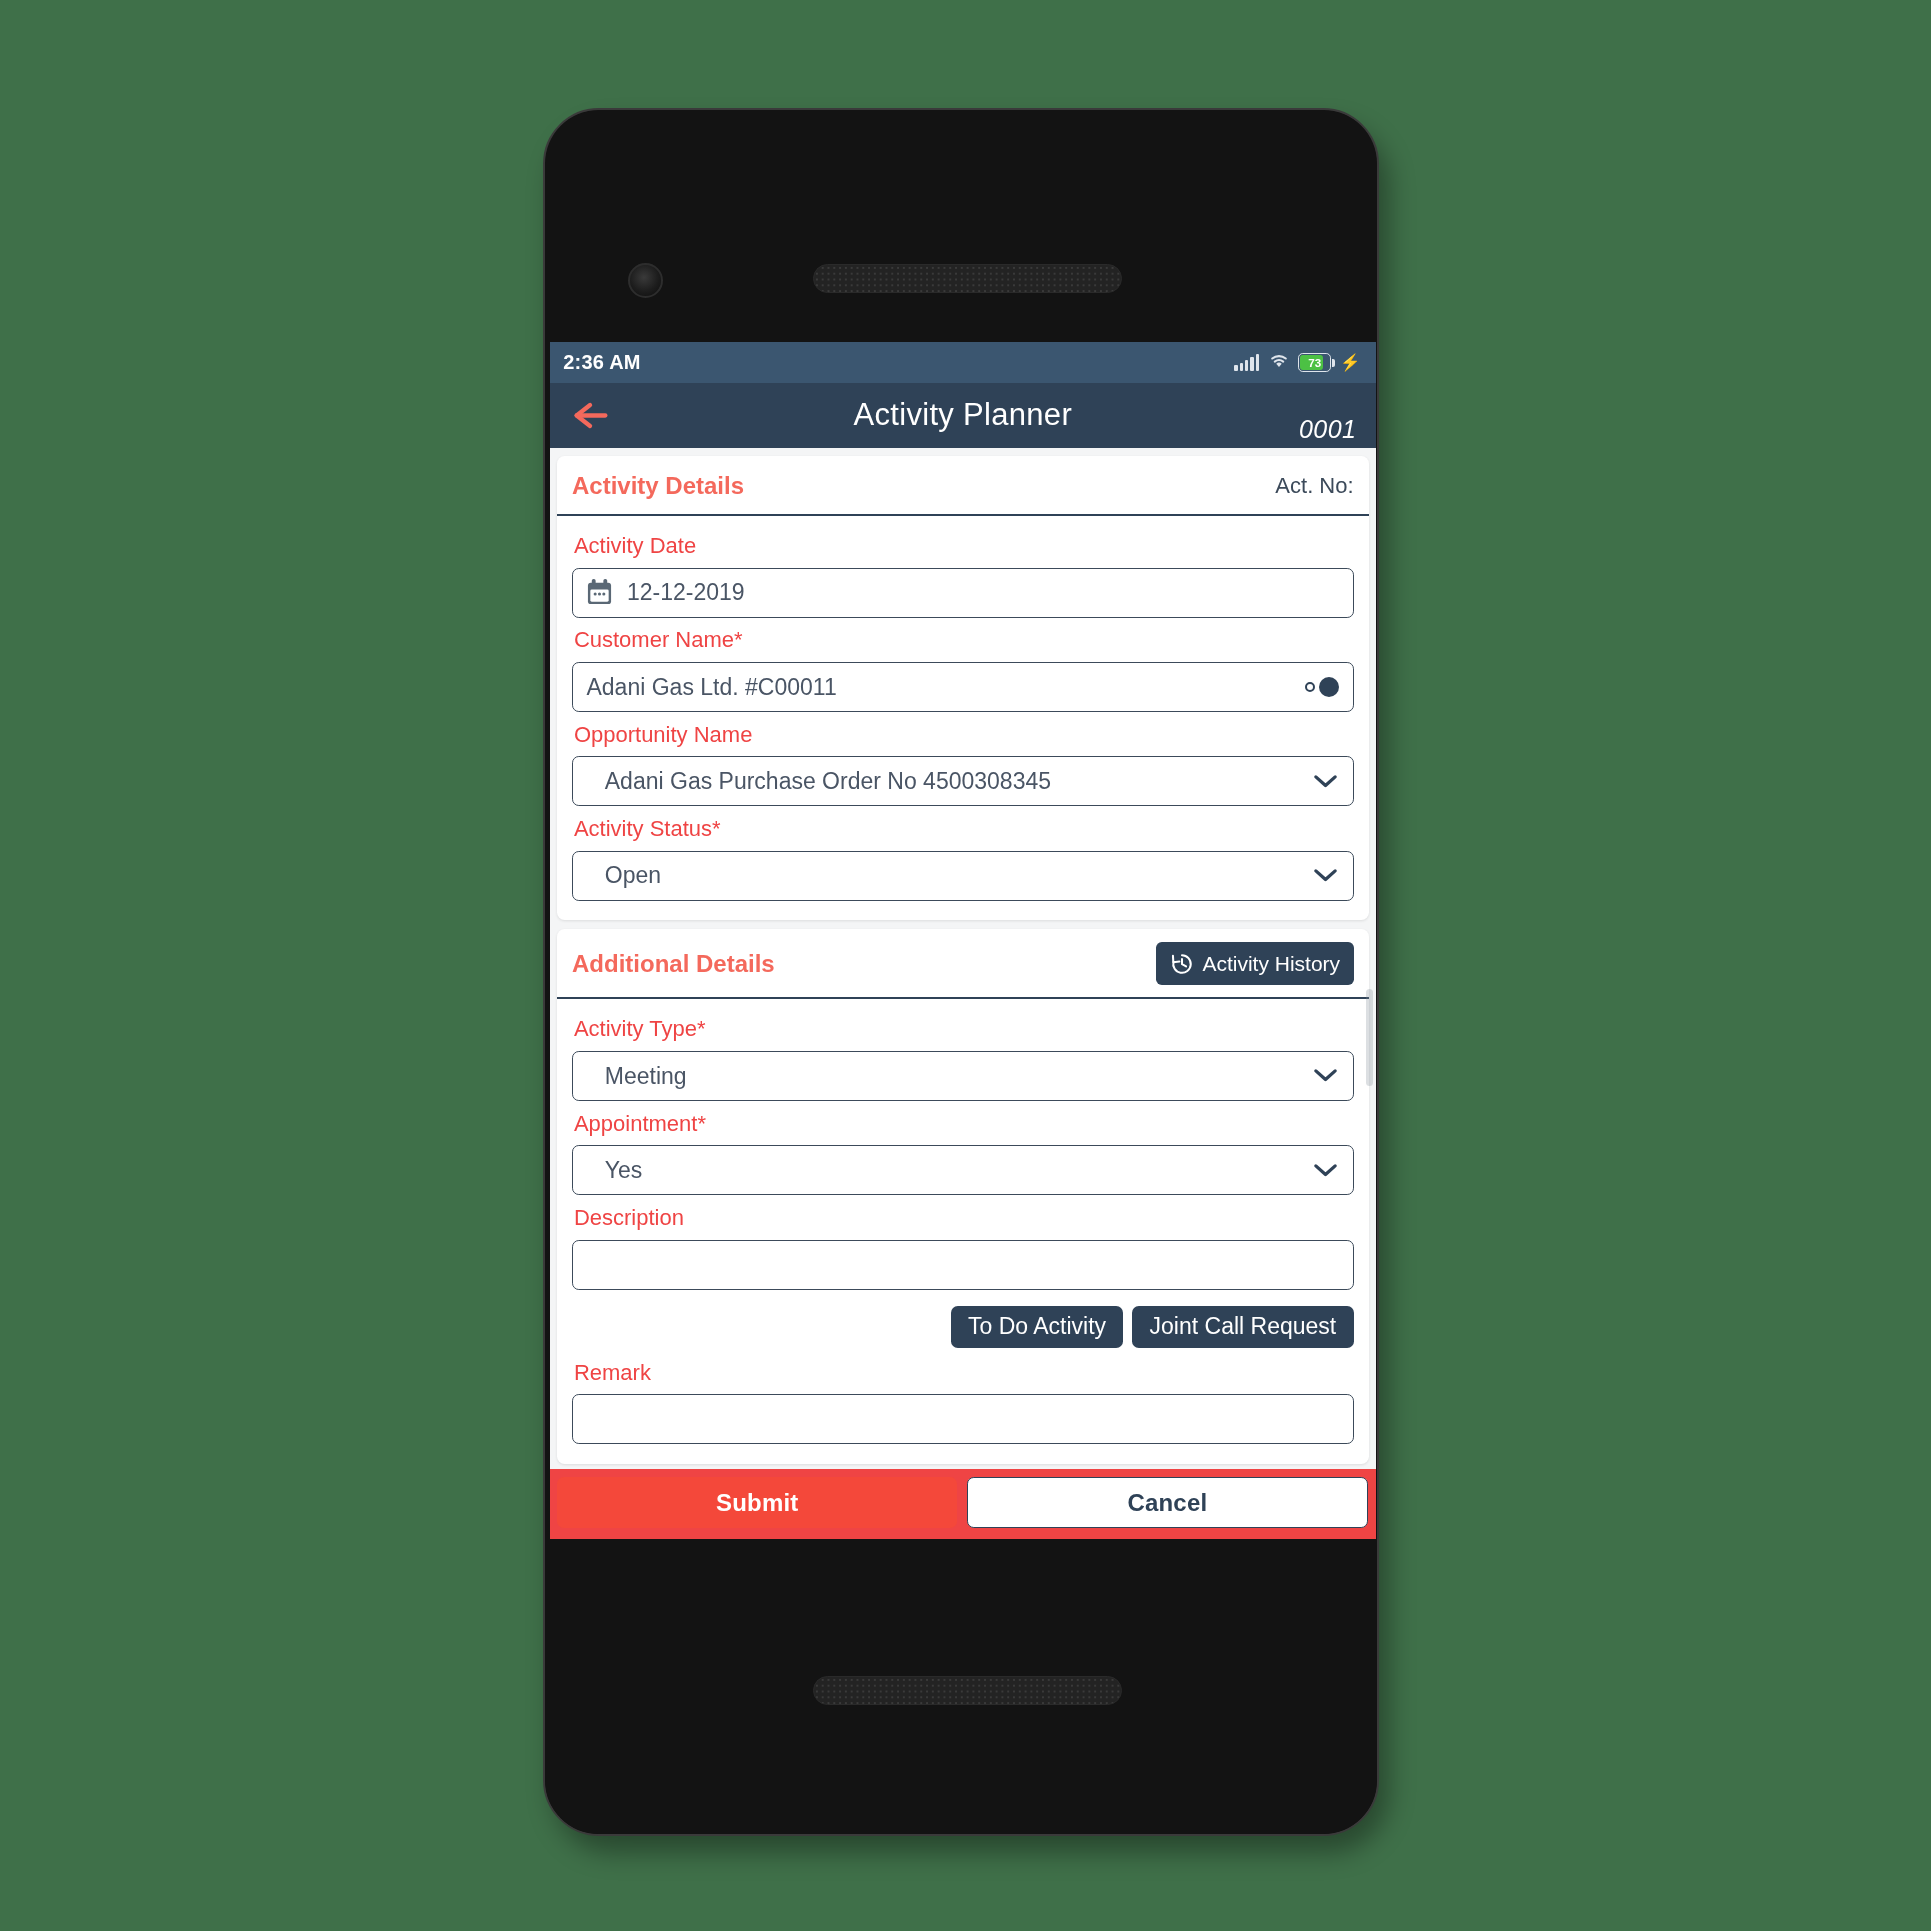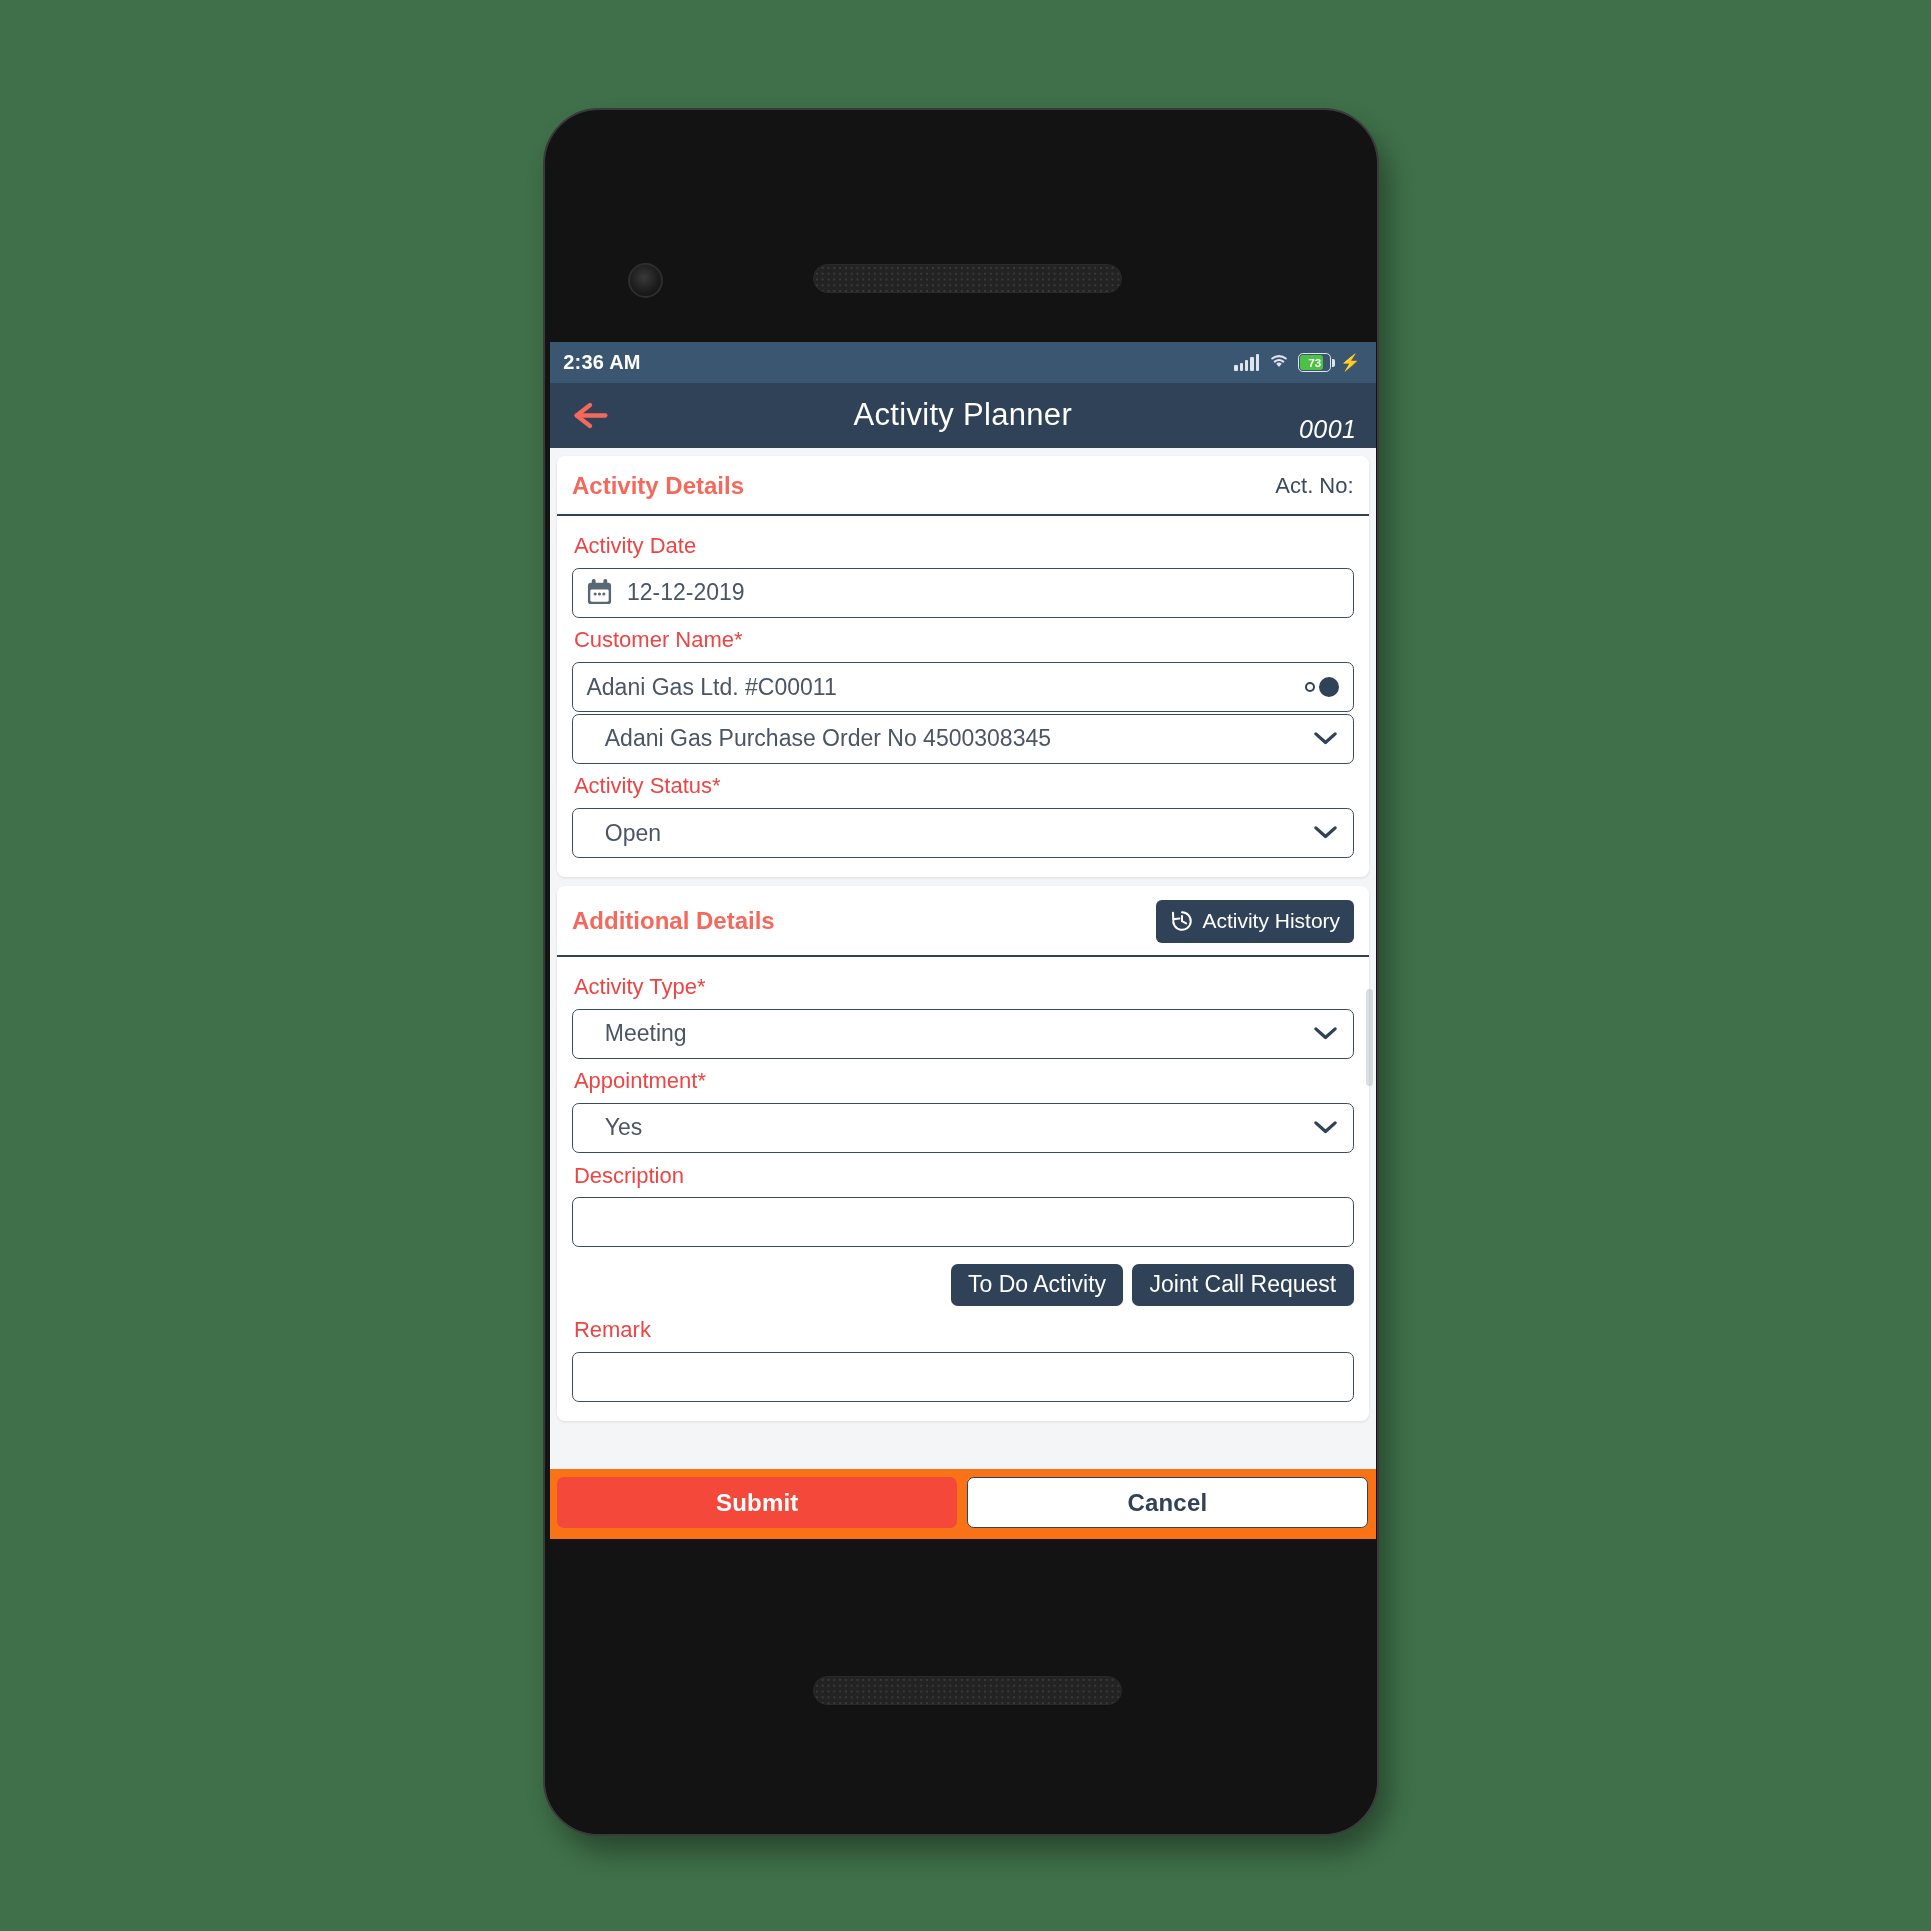--- a/index.html
+++ b/index.html
@@ -353,21 +353,21 @@
     height: 42px;
     font-size: 23px;
     font-family: "Liberation Sans", sans-serif;
     cursor: pointer;
     white-space: nowrap;
   }
 
   
   .screen-footer {
     flex: 0 0 auto;
-    background: #f97316;
+    background: #ef4444;
     padding: 8.7px 7.7px 10.6px 7.7px;
     display: flex;
     gap: 9.7px;
     box-shadow: 0 -1.9px 5.8px rgba(0,0,0,0.07);
   }
   .footer-btn {
     flex: 1 1 0;
     height: 51px;
     border-radius: 6.8px;
     font-size: 24px;
@@ -473,20 +473,21 @@
               <div class="input-box">
                 <span class="input-value">Adani Gas Ltd. #C00011</span>
                 <span class="lookup-icon">
                   <span class="ring"></span>
                     <span class="dot"></span>
                 </span>
               </div>
             </div>
 
             <div class="field">
+              <span class="field-label">Opportunity Name</span>
               <div class="input-box">
                 <span class="input-value indent">Adani Gas Purchase Order No 4500308345</span>
                 <span class="chev">
                   <svg width="27" height="17.4" viewBox="0 0 28 18">
                     <path d="M4 4 L14 13 L24 4" stroke="#2f4257" stroke-width="3.4" fill="none" stroke-linecap="round" stroke-linejoin="round"></path>
                   </svg>
                 </span>
               </div>
             </div>
 

